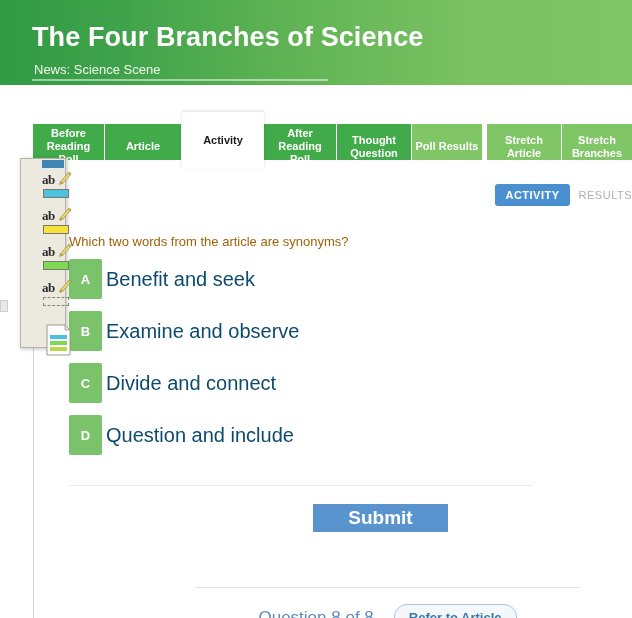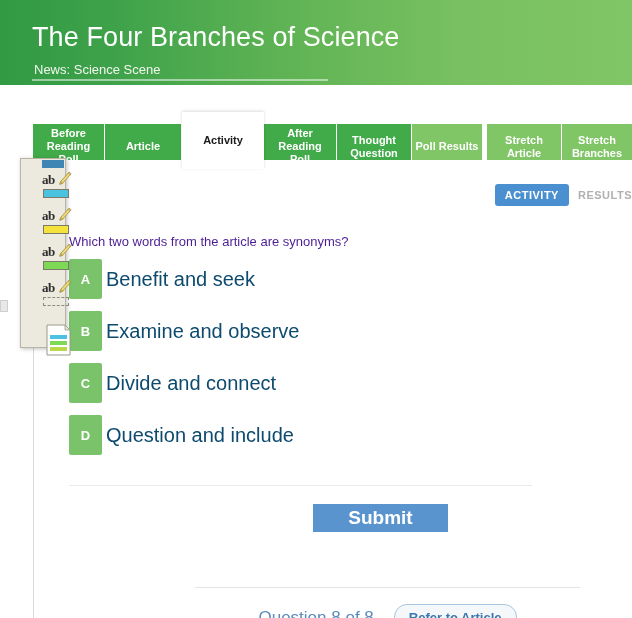--- a/index.html
+++ b/index.html
@@ -22,21 +22,21 @@
     width: 632px;
     height: 85px;
     background: linear-gradient(to right, #319a43 0%, #3ea24a 18%, #5fb354 45%, #78c061 72%, #80c566 100%);
     overflow: hidden;
   }
   .header-title {
     position: absolute;
     left: 32px;
     top: 22px;
     font-size: 27px;
-    font-weight: 400;
+    font-weight: 700;
     color: #ffffff;
     letter-spacing: 0.1px;
     white-space: nowrap;
   }
   .header-subtitle {
     position: absolute;
     left: 34px;
     top: 62px;
     font-size: 13px;
     color: #f2f8ef;
@@ -117,33 +117,33 @@
     font-size: 11px;
     font-weight: bold;
     letter-spacing: 0.5px;
     padding: 5px 10px;
     border-radius: 3px;
     cursor: pointer;
   }
   .toggle-inactive {
     color: #b0b0b0;
     font-size: 11px;
-    font-weight: bold;
+    font-weight: normal;
     letter-spacing: 0.5px;
     padding: 5px 0;
     cursor: pointer;
     white-space: nowrap;
   }
 
   .question-text {
     position: absolute;
     left: 35px;
     top: 74px;
     font-size: 13px;
-    color: #4c1d95;
+    color: #a16207;
   }
 
   .options {
     position: absolute;
     left: 35px;
     top: 96px;
     width: 520px;
   }
   .option {
     display: flex;

